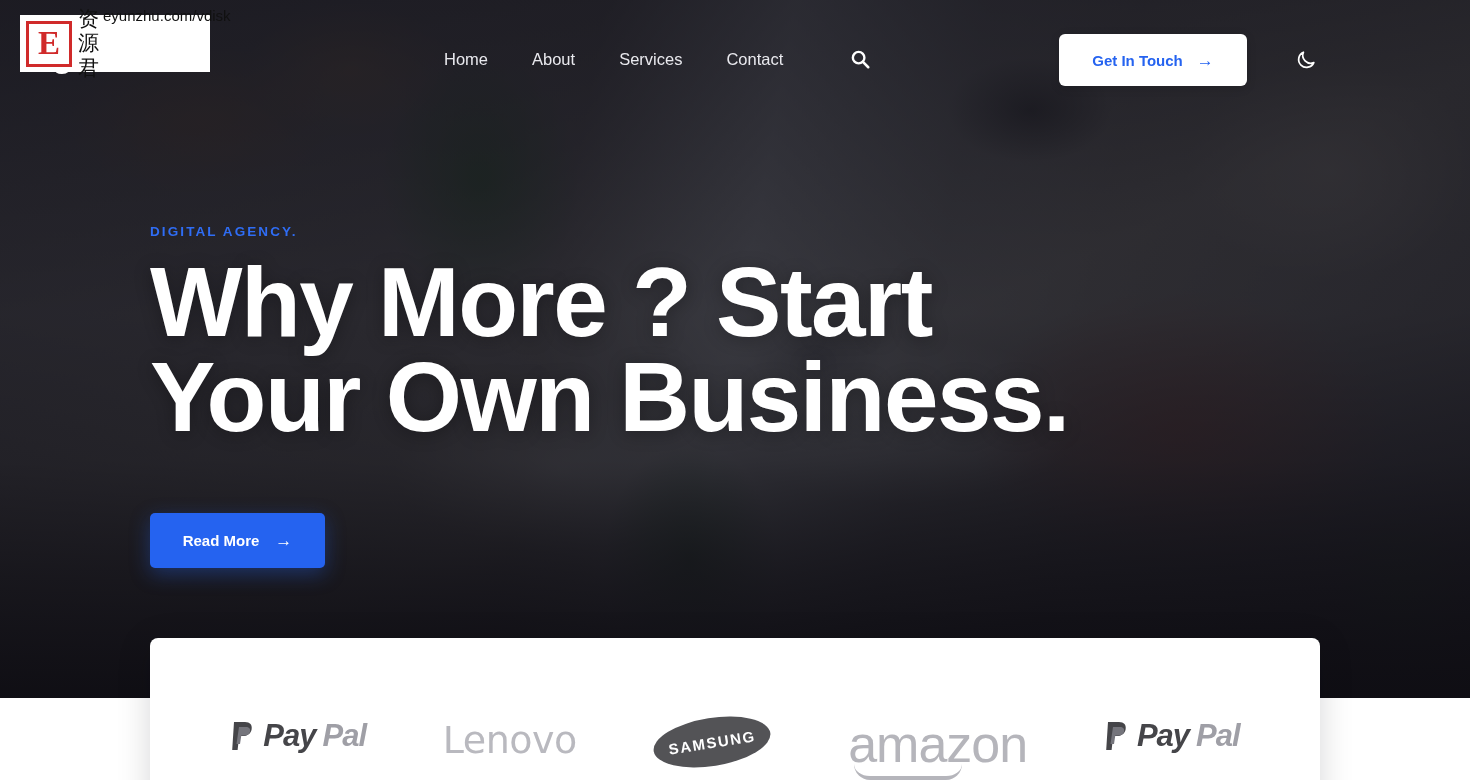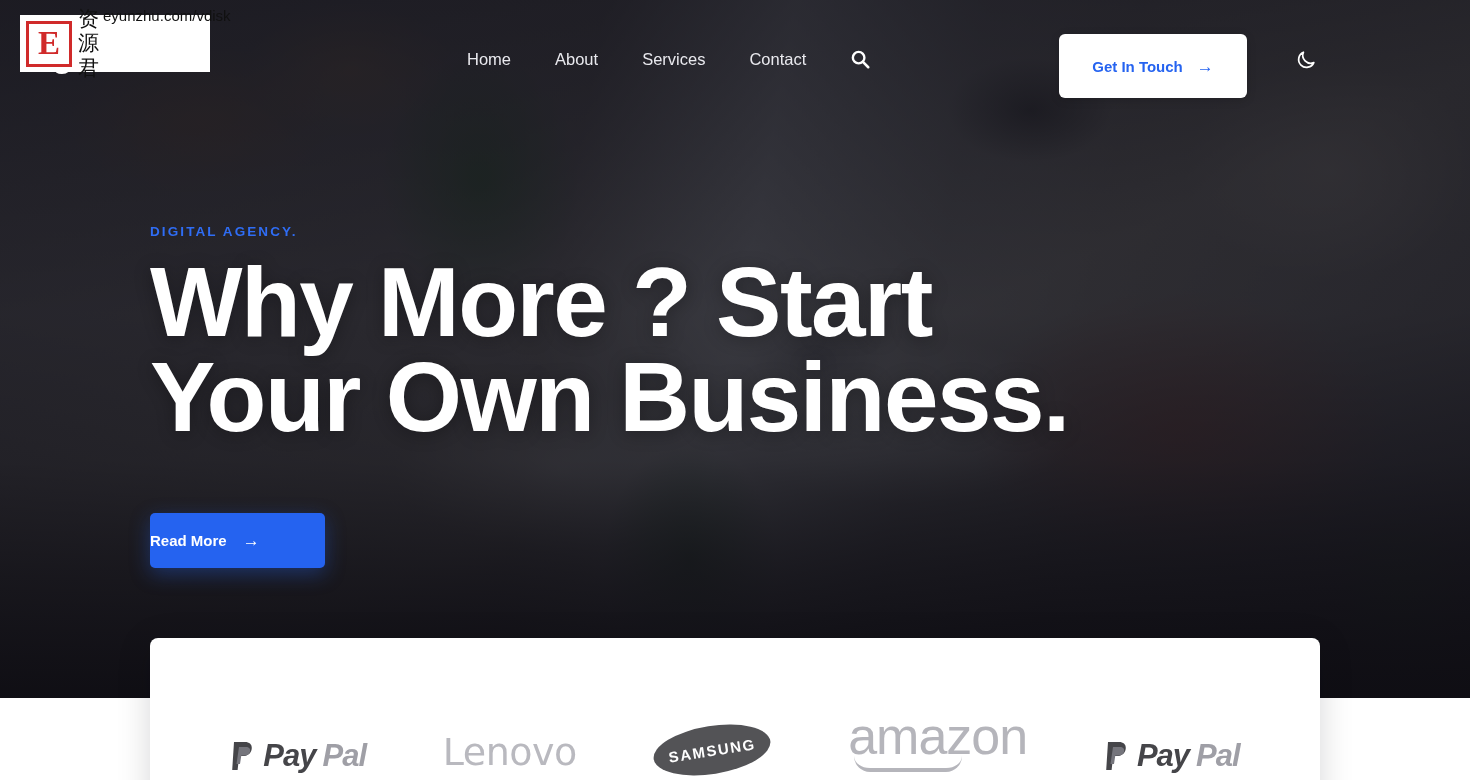--- a/index.html
+++ b/index.html
@@ -86,21 +86,21 @@
     font-weight: bold;
     letter-spacing: -0.5px;
     color: #ffffff;
     line-height: 1;
     white-space: nowrap;
   }
   .brand .accent { color: #2563f0; }
 
   .nav {
     position: absolute;
-    left: 445px;
+    left: 422px;
     top: 44px;
     display: flex;
     align-items: center;
     gap: 0px;
   }
   .nav-link {
     color: #e9e9ee;
     font-size: 16.5px;
     text-decoration: none;
     padding: 6px 22px;
@@ -120,21 +120,21 @@
     cursor: pointer;
     background: none;
     border: none;
   }
 
   .cta-btn {
     position: absolute;
     left: 1059px;
     top: 34px;
     width: 188px;
-    height: 64px;
+    height: 52px;
     background: #ffffff;
     border-radius: 6px;
     display: flex;
     align-items: center;
     justify-content: center;
     gap: 14px;
     cursor: pointer;
     border: none;
     box-shadow: 0 2px 10px rgba(0,0,0,0.15);
   }
@@ -187,21 +187,21 @@
   }
   .read-more-btn {
     margin-top: 68px;
     width: 175px;
     height: 55px;
     background: #2563f0;
     border: none;
     border-radius: 5px;
     display: flex;
     align-items: center;
-    justify-content: flex-start;
+    justify-content: center;
     gap: 16px;
     cursor: pointer;
     box-shadow: 0 6px 20px rgba(37,99,240,0.35);
   }
   .read-more-btn .label {
     color: #ffffff;
     font-size: 15px;
     font-weight: bold;
     white-space: nowrap;
   }
@@ -225,21 +225,21 @@
     width: 100%;
     height: 170px;
     display: flex;
     align-items: center;
     justify-content: space-around;
     padding: 0 42px;
     margin-top: 8px;
   }
   .brand-logo {
     display: flex;
-    align-items: flex-end;
+    align-items: flex-start;
     justify-content: center;
     height: 56px;
     cursor: pointer;
     opacity: 0.95;
     margin-top: 30px;
   }
 
   
   .logo-paypal {
     display: flex; align-items: center; gap: 7px;

